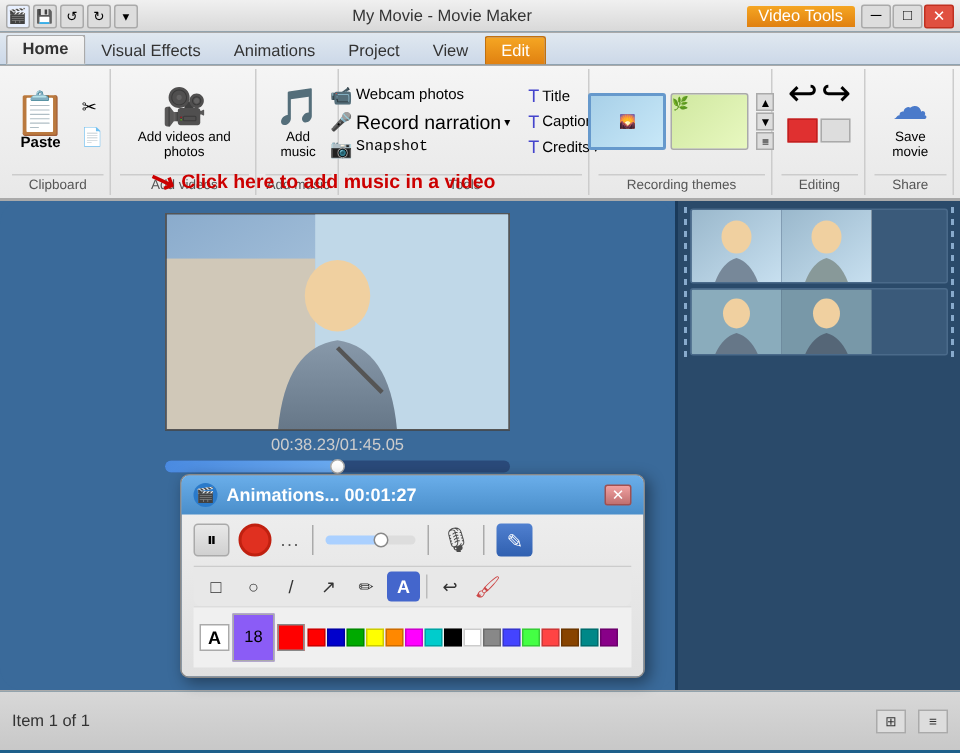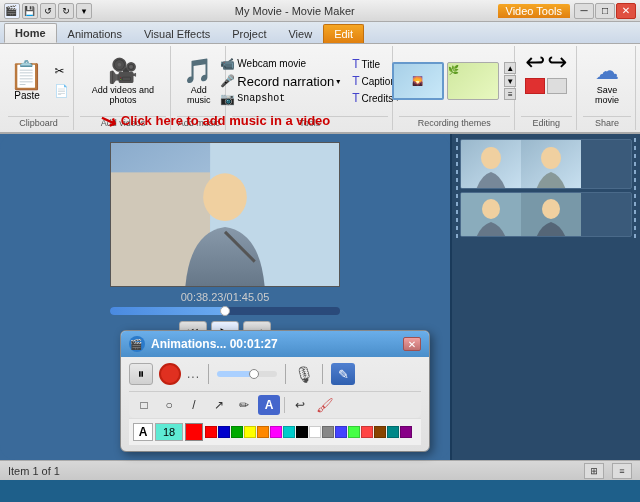--- a/index.html
+++ b/index.html
@@ -229,21 +229,21 @@
     }
     .timeline-thumb2 {
       width: 60px;
       height: 100%;
       background: linear-gradient(135deg, #6a8aaa, #8aabca);
       border-right: 1px solid #aaa;
     }
 
     
     .status-bar {
-      height: 20px;
+      height: 40px;
       background: linear-gradient(to bottom, #d8d8d8, #c8c8c8);
       display: flex;
       align-items: center;
       padding: 0 8px;
       border-top: 1px solid #aaa;
       font-size: 11px;
       color: #333;
       gap: 8px;
     }
 
@@ -346,21 +346,21 @@
     
     .font-size-area {
       display: flex;
       align-items: center;
       gap: 2px;
       padding: 4px;
       background: #f0f0f0;
       border-top: 1px solid #ddd;
     }
     .font-letter { width: 20px; height: 18px; background: #fff; border: 1px solid #aaa; display: flex; align-items: center; justify-content: center; font-weight: bold; font-size: 12px; cursor: pointer; }
-    .font-size-input { width: 28px; height: 18px; border: 1px solid #aaa; text-align: center; font-size: 11px; background: #5eead4; }
+    .font-size-input { width: 28px; height: 32px; border: 1px solid #aaa; text-align: center; font-size: 11px; background: #8b5cf6; }
     .color-swatch { width: 18px; height: 18px; border: 1px solid #888; cursor: pointer; }
     .color-palette { display: flex; gap: 1px; }
     .palette-color { width: 12px; height: 12px; cursor: pointer; border: 1px solid rgba(0,0,0,0.2); }
 
     
     .theme-thumb {
       width: 52px;
       height: 38px;
       border: 2px solid #6699cc;
       border-radius: 2px;
@@ -409,34 +409,34 @@
   <div class="video-tools-badge">Video Tools</div>
   <div class="window-controls">
     <div class="win-btn win-btn-min">─</div>
     <div class="win-btn win-btn-max">□</div>
     <div class="win-btn win-btn-close">✕</div>
   </div>
 </div>
 
 <div class="ribbon-tabs">
   <div class="ribbon-tab" style="font-weight:bold; background:linear-gradient(to bottom,#f5f5f5,#e8e8e8); border:1px solid #aaa; border-bottom-color:#e8e8e8;">Home</div>
+  <div class="ribbon-tab">Visual Effects</div>
   <div class="ribbon-tab">Animations</div>
-  <div class="ribbon-tab">Visual Effects</div>
   <div class="ribbon-tab">Project</div>
   <div class="ribbon-tab">View</div>
   <div class="ribbon-tab edit-tab">Edit</div>
 </div>
 
 <div class="ribbon">
 
   <div class="ribbon-group" style="min-width:70px;">
     <div class="ribbon-group-content">
       <div class="ribbon-large-btn">
         <span class="icon" style="font-size:28px;">📋</span>
-        <span style="font-size:10px;">Paste</span>
+        <span style="font-size:10px;font-weight:bold;">Paste</span>
       </div>
       <div style="display:flex;flex-direction:column;gap:4px;">
         <div class="ribbon-small-btn">
           <span style="font-size:12px;">✂</span>
         </div>
         <div class="ribbon-small-btn">
           <span style="font-size:12px;">📄</span>
         </div>
       </div>
     </div>
@@ -463,21 +463,21 @@
       </div>
     </div>
     <div class="ribbon-group-label">Add music</div>
   </div>
 
   <div class="ribbon-group" style="min-width:140px;">
     <div class="ribbon-group-content">
       <div class="ribbon-small-col">
         <div class="ribbon-small-btn">
           <span style="font-size:12px;">📹</span>
-          <span style="font-size:10px;">Webcam movie</span>
+          <span style="font-size:10px;">Webcam photos</span>
         </div>
         <div class="ribbon-small-btn">
           <span style="font-size:12px;">🎤</span>
           <span style="font-size:13px;">Record narration</span>
           <span style="font-size:8px;">▾</span>
         </div>
         <div class="ribbon-small-btn">
           <span style="font-size:12px;">📷</span>
           <span style="font-size:10px;font-family:Liberation Mono, monospace;">Snapshot</span>
         </div>

